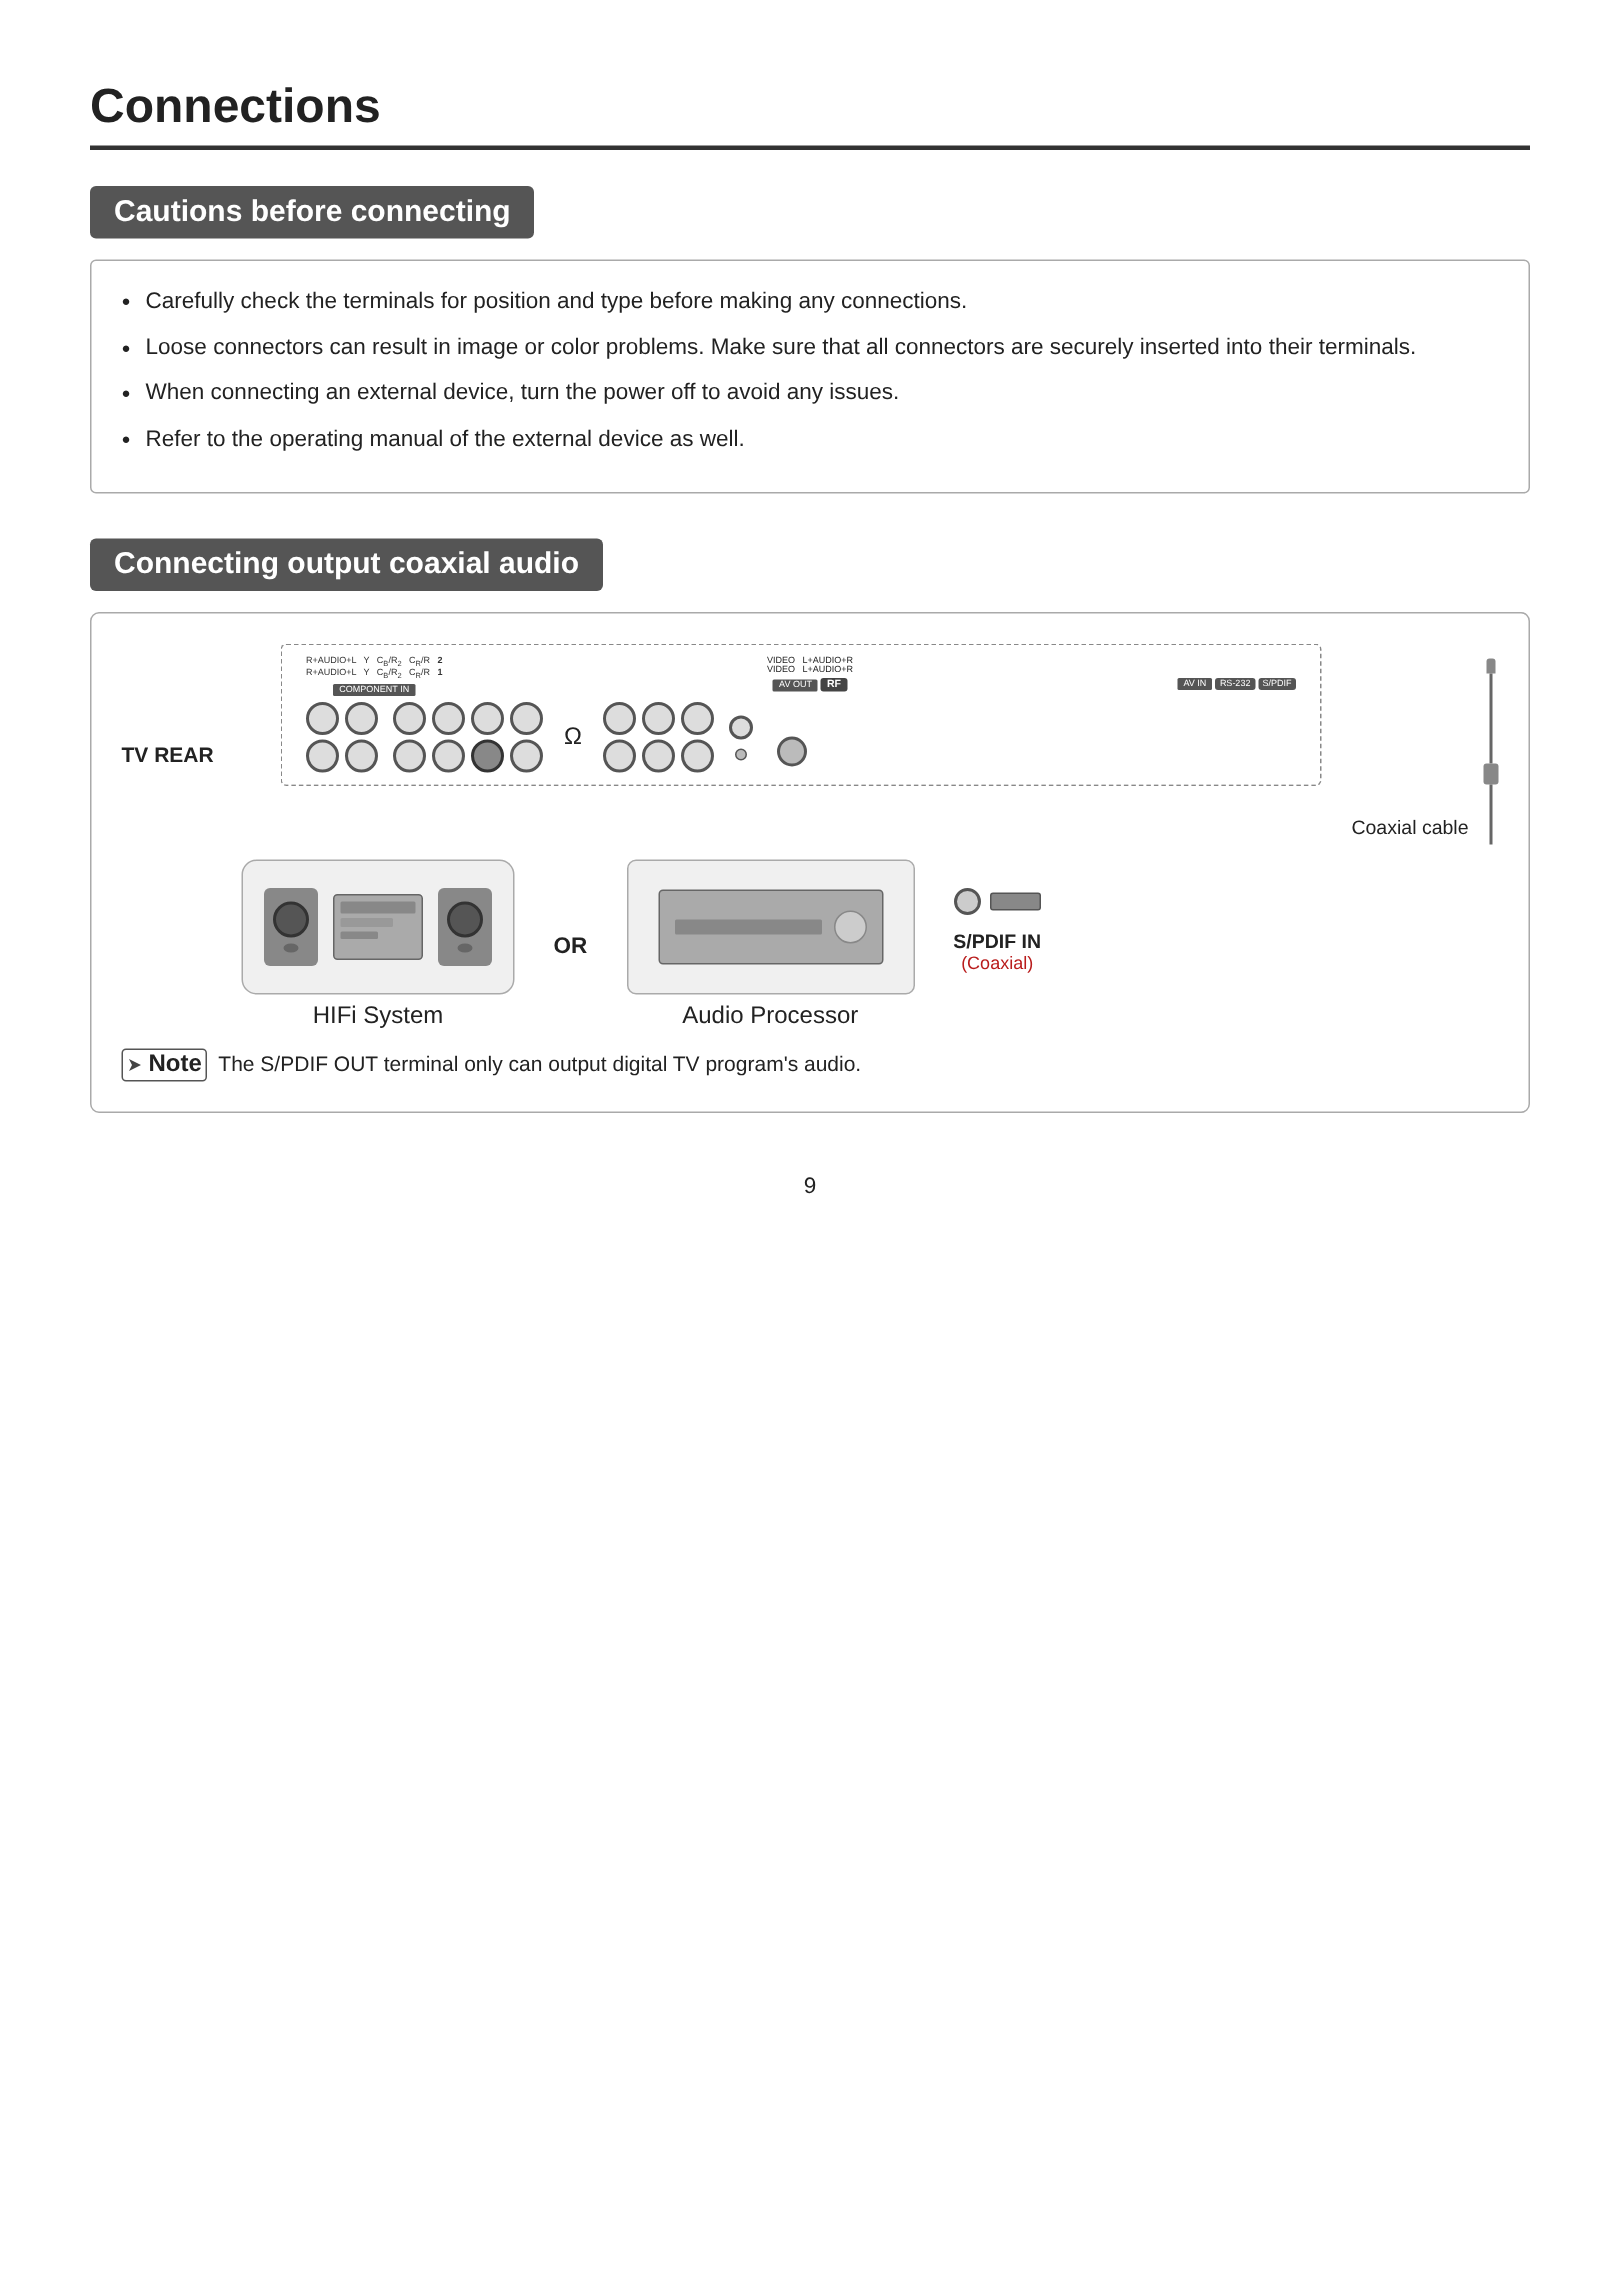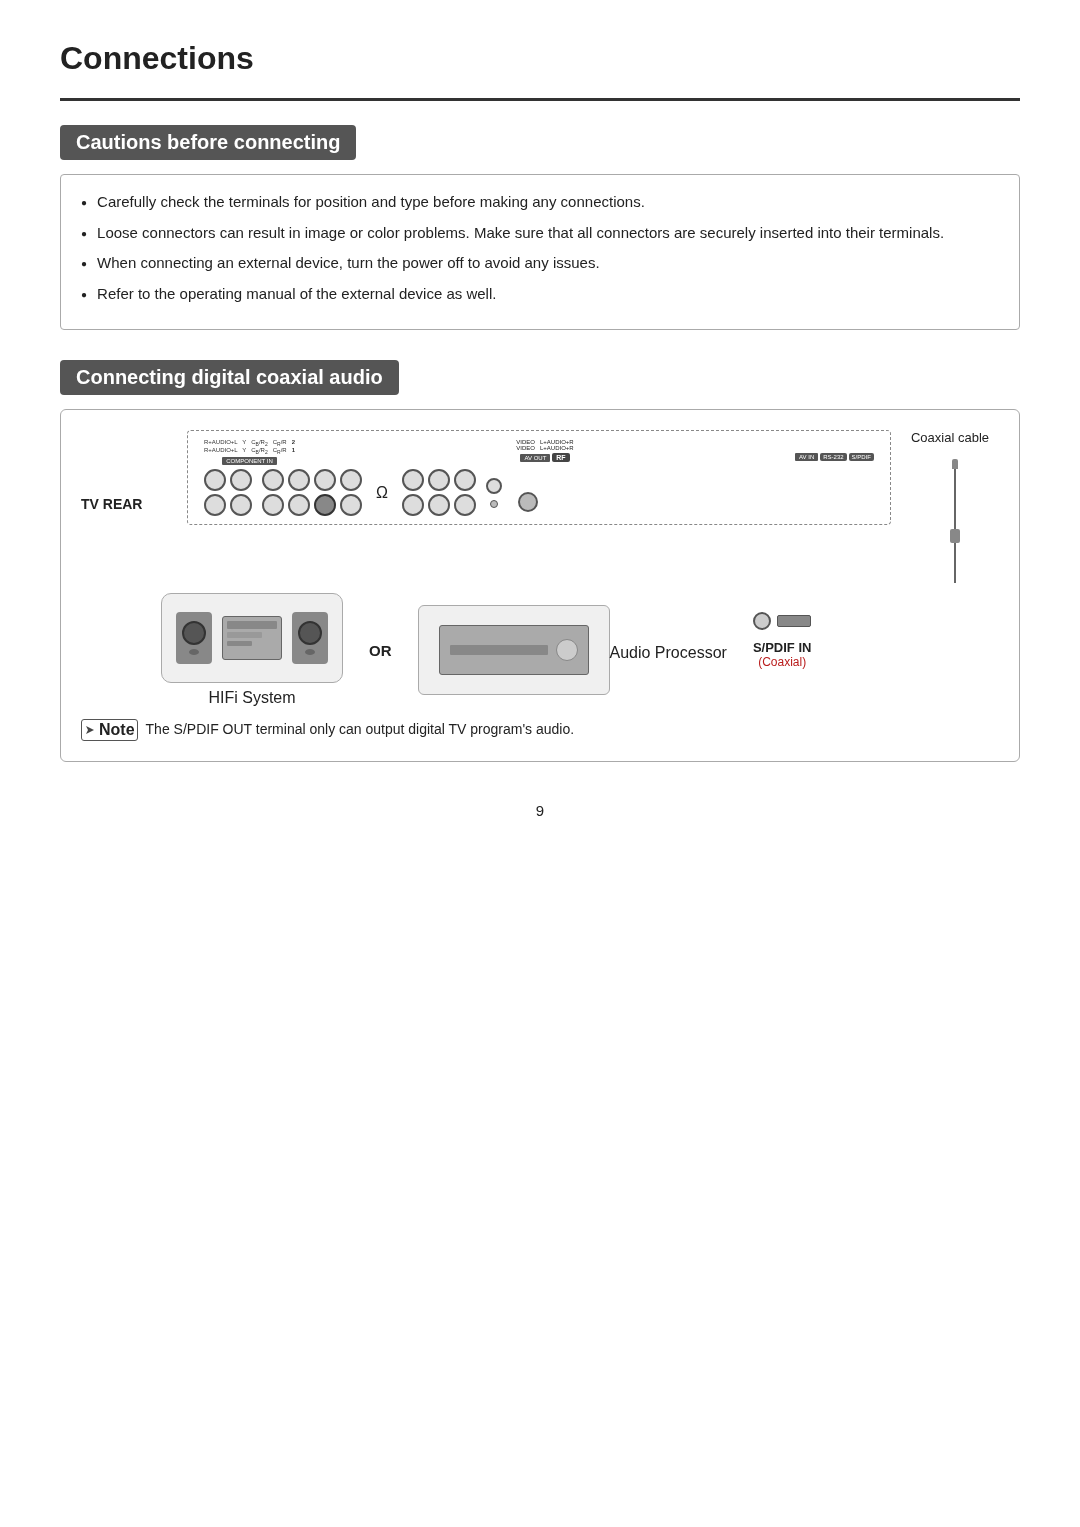--- a/index.html
+++ b/index.html
@@ -9,22 +9,23 @@
       font-size: 15px;
       color: #222;
       width: 1080px;
       min-height: 1527px;
       padding: 40px 60px 60px 60px;
     }
     h1.page-title {
       font-size: 32px;
       font-weight: bold;
       border-bottom: 3px solid #333;
-      padding-bottom: 21px;
+      padding-bottom: 8px;
       margin-bottom: 24px;
+      margin-top: 12px;
     }
     .section-header {
       display: inline-block;
       background: #555;
       color: #fff;
       font-size: 20px;
       font-weight: bold;
       padding: 6px 16px;
       border-radius: 4px;
       margin-bottom: 14px;
@@ -217,21 +218,21 @@
     <li>
         <span>When connecting an external device, turn the power off to avoid any issues.</span>
       </li>
     <li>
         <span>Refer to the operating manual of the external device as well.</span>
       </li>
   </ul>
 </div>
 
 
-<div class="section-header">Connecting digital coaxial audio</div>
+<div class="section-header">Connecting output coaxial audio</div>
 
 <div class="diagram-box">
 
   <div style="display:flex; align-items:flex-start; margin-bottom: 10px;">
     <div style="display:flex; flex-direction:column; align-items:flex-end; margin-right:16px; padding-top:36px;">
       <span class="tv-rear-label" style="font-weight:bold; font-size:14px;">TV REAR</span>
     </div>
 
     <div style="flex:1; position:relative;">
       <div class="tv-rear-panel">
@@ -312,21 +313,21 @@
           </div>
 
           <div style="display:flex; flex-direction:column; gap:6px; align-items:center; margin-left:6px;">
             <div style="width:12px; height:12px;"></div>
             <div class="connector-circle" style="width:20px; height:20px; background:#bbb;"></div>
           </div>
         </div>
       </div>
     </div>
 
-    <div style="display:flex; flex-direction:column; align-items:center; margin-left:20px;">
+    <div style="display:flex; flex-direction:row; align-items:center; margin-left:20px;">
       <span class="coaxial-label" style="font-size:13px; white-space:nowrap; align-self:flex-end; margin-right:10px;">Coaxial cable</span>
       <div style="display:flex; flex-direction:column; align-items:center; margin-top:10px;">
         <div style="width:6px; height:10px; background:#888; border-radius:2px 2px 0 0;"></div>
         <div style="width:2px; height:60px; background:#666;"></div>
         <div style="width:10px; height:14px; background:#888; border-radius:2px;"></div>
         <div style="width:2px; height:40px; background:#666;"></div>
       </div>
     </div>
   </div>
 
@@ -353,21 +354,21 @@
             <div style="width:24px; height:24px; border-radius:50%; background:#555; border:2px solid #333;"></div>
             <div style="width:10px; height:6px; border-radius:50%; background:#666;"></div>
           </div>
         </div>
       </div>
       <div class="device-label">HIFi  System</div>
     </div>
 
     <span class="or-text">OR</span>
 
-    <div style="display:flex; flex-direction:row; align-items:center;">
+    <div style="display:flex; flex-direction:column; align-items:center;">
       <div style="border:1.5px solid #aaa; border-radius:6px; padding:12px 20px; background:#f0f0f0; min-height:90px; display:flex; align-items:center;">
         <div style="width:150px; height:50px; background:#aaa; border-radius:3px; border:1.5px solid #666; display:flex; align-items:center; gap:8px; padding:0 10px;">
           <div style="flex:1; height:10px; background:#888; border-radius:1px;"></div>
           <div style="width:22px; height:22px; border-radius:50%; background:#ccc; border:1.5px solid #888;"></div>
         </div>
       </div>
       <div class="device-label">Audio  Processor</div>
     </div>
 
     <div style="display:flex; flex-direction:column; align-items:center; margin-left:10px; margin-bottom:20px;">

